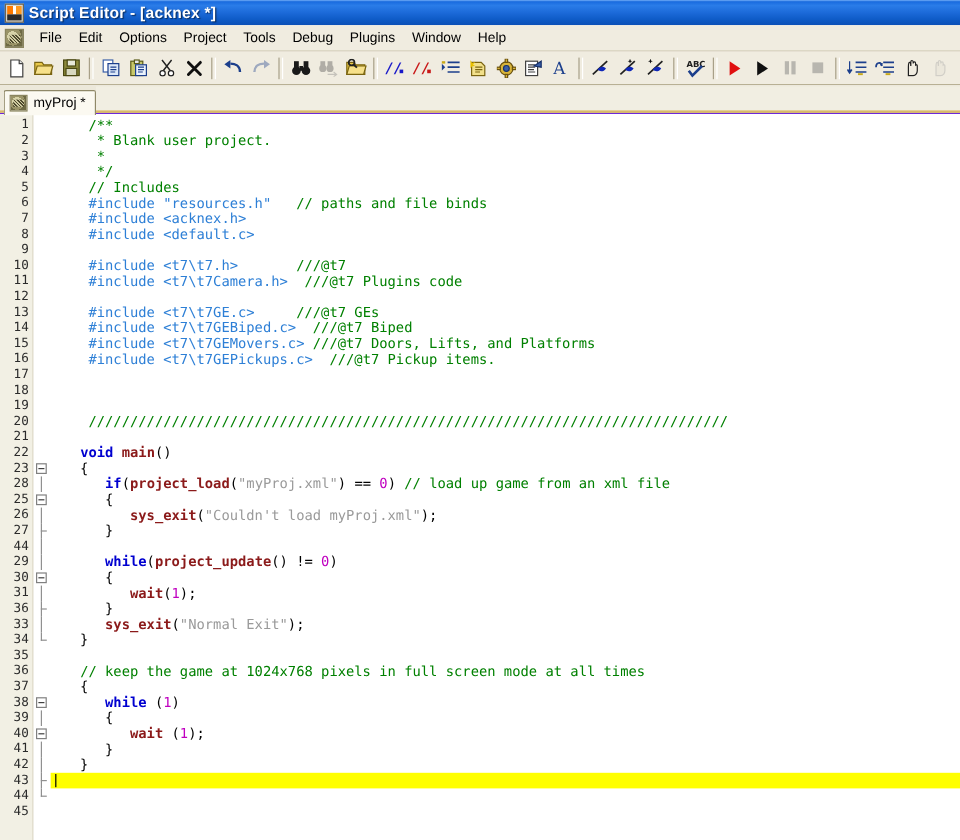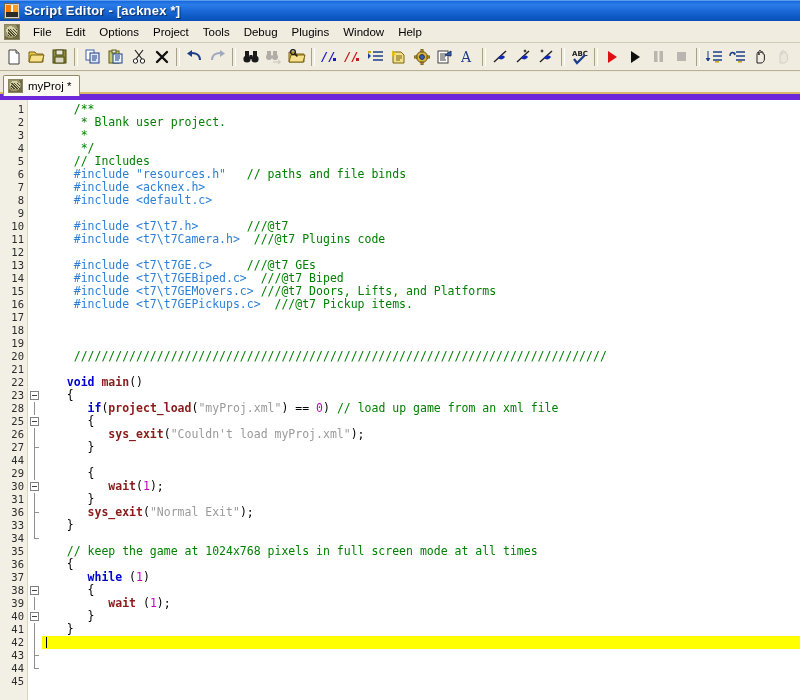--- a/index.html
+++ b/index.html
@@ -117,21 +117,21 @@
     border-right: 1px solid #ffffff;
     margin: 0 3px;
     flex: 0 0 auto;
   }
   .tb-btn svg { display:block; }
 
   
   .tabstrip {
     height: 23px;
     background: #ece8da;
-    border-bottom: 6px solid #6d28d9;
+    border-bottom: 1px solid #6d28d9;
     display: flex;
     align-items: flex-end;
     flex: 0 0 auto;
     padding-left: 3px;
     position: relative;
   }
   .tab {
     height: 20px;
     display: flex;
     align-items: center;
@@ -719,20 +719,21 @@
         <div class="code-line">&nbsp;</div>
         <div class="code-line"><span class="tok-pun">    </span><span class="tok-com">/////////////////////////////////////////////////////////////////////////////</span></div>
         <div class="code-line">&nbsp;</div>
         <div class="code-line"><span class="tok-pun">   </span><span class="tok-key">void</span><span class="tok-pun"> </span><span class="tok-fn">main</span><span class="tok-pun">()</span></div>
         <div class="code-line"><span class="tok-pun">   {</span></div>
         <div class="code-line"><span class="tok-pun">      </span><span class="tok-key">if</span><span class="tok-pun">(</span><span class="tok-fn">project_load</span><span class="tok-pun">(</span><span class="tok-str">"myProj.xml"</span><span class="tok-pun">) == </span><span class="tok-num">0</span><span class="tok-pun">) </span><span class="tok-com">// load up game from an xml file</span></div>
         <div class="code-line"><span class="tok-pun">      {</span></div>
         <div class="code-line"><span class="tok-pun">         </span><span class="tok-fn">sys_exit</span><span class="tok-pun">(</span><span class="tok-str">"Couldn't load myProj.xml"</span><span class="tok-pun">);</span></div>
         <div class="code-line"><span class="tok-pun">      }</span></div>
         <div class="code-line">&nbsp;</div>
+        <div class="code-line"><span class="tok-pun">      </span><span class="tok-key">while</span><span class="tok-pun">(</span><span class="tok-fn">project_update</span><span class="tok-pun">() != </span><span class="tok-num">0</span><span class="tok-pun">)</span></div>
         <div class="code-line"><span class="tok-pun">      {</span></div>
         <div class="code-line"><span class="tok-pun">         </span><span class="tok-fn">wait</span><span class="tok-pun">(</span><span class="tok-num">1</span><span class="tok-pun">);</span></div>
         <div class="code-line"><span class="tok-pun">      }</span></div>
         <div class="code-line"><span class="tok-pun">      </span><span class="tok-fn">sys_exit</span><span class="tok-pun">(</span><span class="tok-str">"Normal Exit"</span><span class="tok-pun">);</span></div>
         <div class="code-line"><span class="tok-pun">   }</span></div>
         <div class="code-line">&nbsp;</div>
         <div class="code-line"><span class="tok-pun">   </span><span class="tok-com">// keep the game at 1024x768 pixels in full screen mode at all times</span></div>
         <div class="code-line"><span class="tok-pun">   {</span></div>
         <div class="code-line"><span class="tok-pun">      </span><span class="tok-key">while</span><span class="tok-pun"> (</span><span class="tok-num">1</span><span class="tok-pun">)</span></div>
         <div class="code-line"><span class="tok-pun">      {</span></div>

